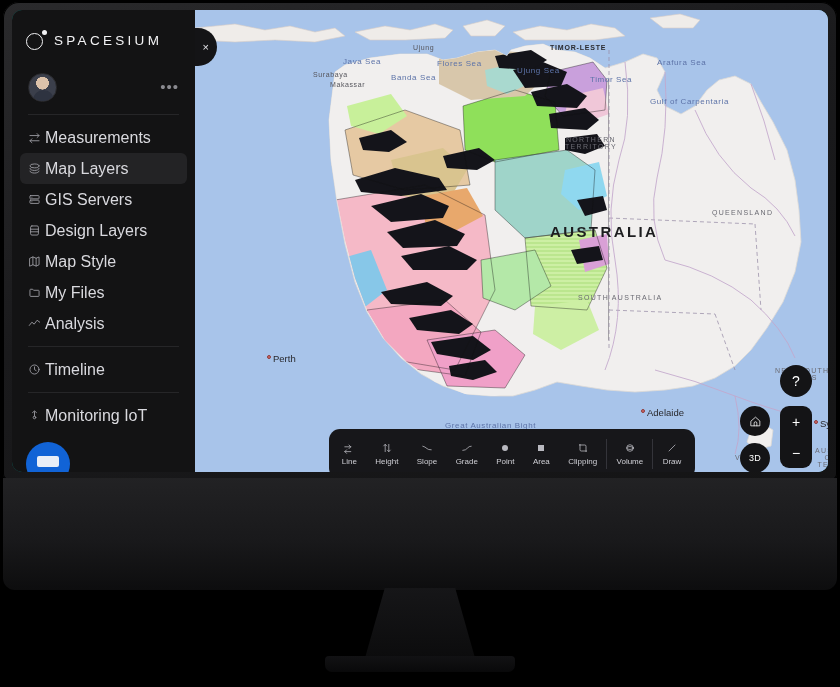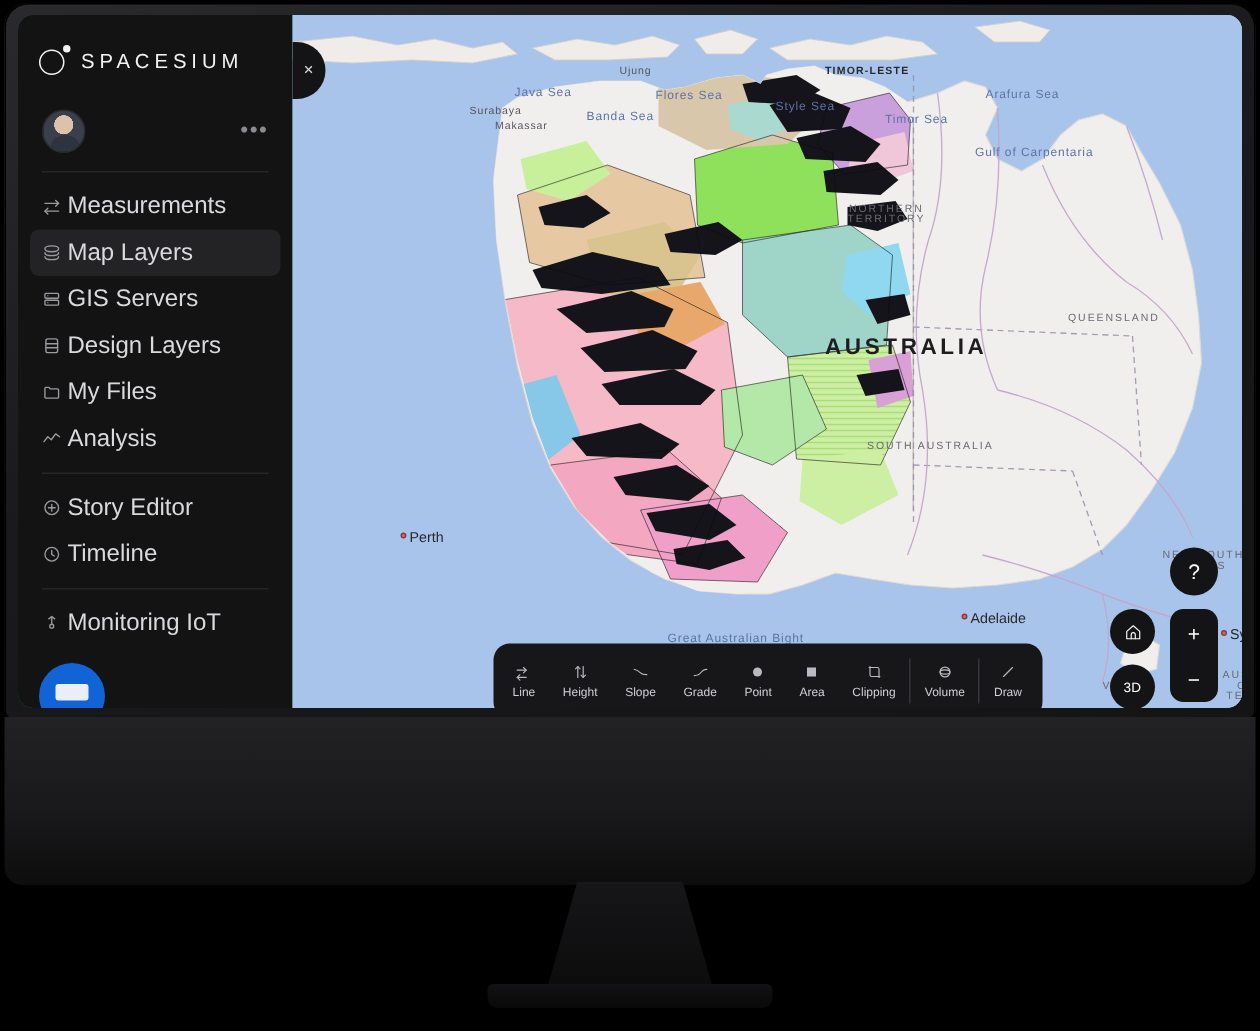--- a/index.html
+++ b/index.html
@@ -231,43 +231,43 @@
                 <rect x="4" y="3" width="12" height="14" rx="2"></rect>
                 <path d="M4 8h12"></path>
                 <path d="M4 12h12"></path>
               </svg>
             </span>
             <span>Design Layers</span>
           </div>
           <div class="nav-item">
             <span class="nav-icon">
               <svg viewBox="0 0 20 20">
+                <path d="M3 5l4.5-2 5 2L17 3v12l-4.5 2-5-2L3 17Z"></path>
+                <path d="M7.5 3v12M12.5 5v12"></path>
+              </svg>
+            </span>
+            <span>Map Style</span>
+          </div>
+          <div class="nav-item">
+            <span class="nav-icon">
+              <svg viewBox="0 0 20 20">
                 <path d="M3 6a1 1 0 0 1 1-1h3.2l1.4 1.6H16a1 1 0 0 1 1 1V15a1 1 0 0 1-1 1H4a1 1 0 0 1-1-1Z"></path>
               </svg>
             </span>
             <span>My Files</span>
           </div>
           <div class="nav-item">
             <span class="nav-icon">
               <svg viewBox="0 0 20 20">
                 <path d="M2 13l4-5 3.5 3L14 5l4 3"></path>
               </svg>
             </span>
             <span>Analysis</span>
           </div>
           <div class="nav-sep"></div>
-          <div class="nav-item">
-            <span class="nav-icon">
-              <svg viewBox="0 0 20 20">
-                <circle cx="10" cy="10" r="7"></circle>
-                <path d="M10 6.5v7M6.5 10h7"></path>
-              </svg>
-            </span>
-            <span>Story Editor</span>
-          </div>
           <div class="nav-item">
             <span class="nav-icon">
               <svg viewBox="0 0 20 20">
                 <circle cx="10" cy="10" r="7"></circle>
                 <path d="M10 6v4.2l2.6 1.6"></path>
               </svg>
             </span>
             <span>Timeline</span>
           </div>
           <div class="nav-sep"></div>
@@ -399,21 +399,21 @@
           <path d="M500 100 Q520 150 556 178 Q586 196 600 226"></path>
           <path d="M470 250 Q520 262 556 290 Q588 318 600 348"></path>
           <path d="M460 360 Q500 370 540 386 Q572 398 596 404"></path>
           <path d="M540 386 Q548 420 540 444"></path>
           <path d="M556 74 Q570 110 580 150"></path>
         </g>
       </svg>
 
       <div id="map-text-layer">
           <div class="sea-label" style="left: 395px; top: 36px;">Timor Sea</div>
-          <div class="sea-label" style="left: 322px; top: 27px;">Style Sea</div>
+          <div class="sea-label" style="left: 322px; top: 27px;">Ujung Sea</div>
           <div class="sea-label" style="left: 242px; top: 20px;">Flores Sea</div>
           <div class="sea-label" style="left: 148px; top: 18px;">Java Sea</div>
           <div class="sea-label" style="left: 462px; top: 19px;">Arafura Sea</div>
           <div class="sea-label" style="left: 455px; top: 58px;">Gulf of Carpentaria</div>
           <div class="sea-label" style="left: 250px; top: 382px;">Great Australian Bight</div>
           <div class="sea-label" style="left: 196px; top: 34px;">Banda Sea</div>
           <div class="sea-label" style="left: 355px; top: 5px; color: rgb(42, 42, 46); font-weight: 700; font-size: 7px; letter-spacing: 0.8px;">TIMOR-LESTE</div>
           <div class="sea-label" style="left: 118px; top: 32px; color: rgb(85, 85, 92); font-size: 7px;">Surabaya</div>
           <div class="sea-label" style="left: 218px; top: 5px; color: rgb(85, 85, 92); font-size: 7px;">Ujung</div>
           <div class="sea-label" style="left: 135px; top: 42px; color: rgb(85, 85, 92); font-size: 7px;">Makassar</div>

